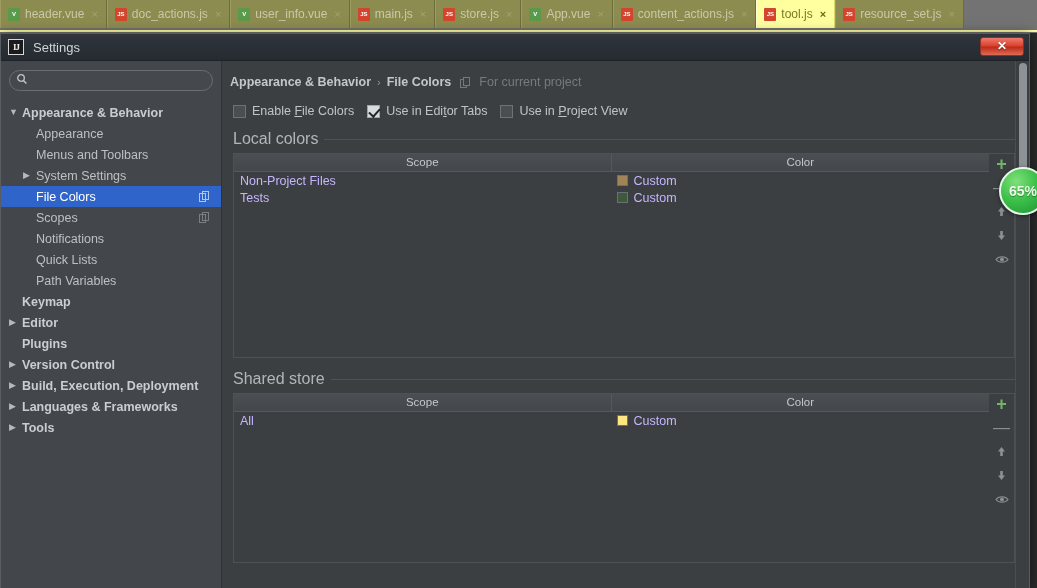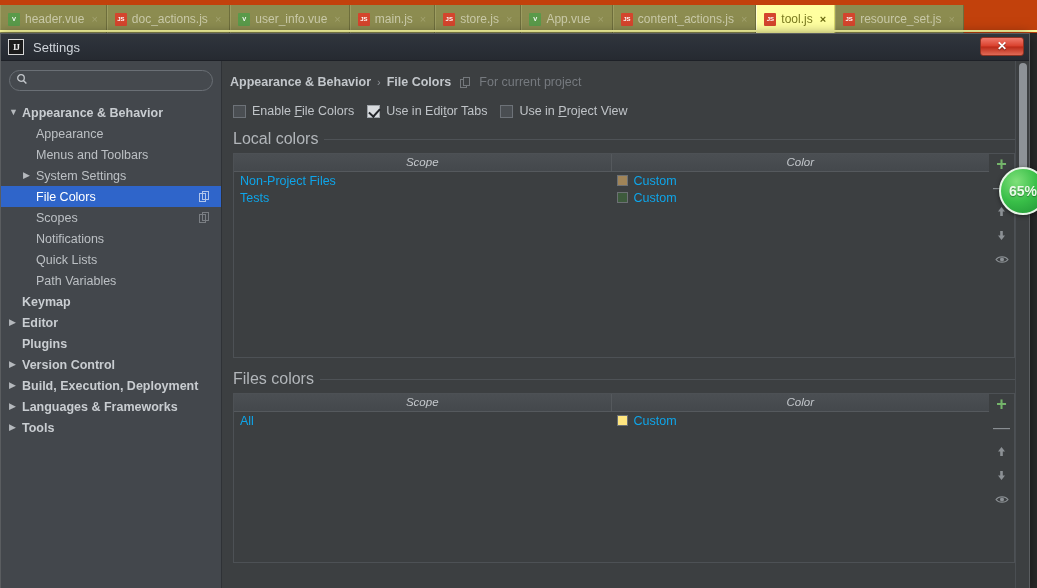--- a/index.html
+++ b/index.html
@@ -16,23 +16,23 @@
     font-size: 12px;
     color: #bbbbbb;
     position: relative;
   }
 
   
   #editor-tabbar {
     position: absolute;
     left: 0; top: 0;
     width: 1037px; height: 33px;
-    background: #c2410c;
-    display: flex;
-    align-items: flex-end;
+    background: #737373;
+    display: flex;
+    align-items: flex-start;
     overflow: hidden;
     box-sizing: border-box;
   }
   .etab {
     height: 28px;
     display: flex;
     align-items: center;
     gap: 5px;
     padding: 0 8px 0 7px;
     box-sizing: border-box;
@@ -313,39 +313,38 @@
     border: 1px solid #4d5155;
     border-right: none;
     box-sizing: border-box;
     background: #3c3f41;
   }
   .thead {
     display: flex;
     height: 17px;
     background: linear-gradient(to bottom, #4b4f53 0%, #44484c 100%);
     border-bottom: 1px solid #55595d;
-    font-style: italic;
   }
   .th {
     font-size: 11.5px;
     color: #c4c8cc;
     text-align: center;
     line-height: 17px;
     box-sizing: border-box;
   }
   .th.scope { flex: 0 0 50%; border-right: 1px solid #55595d; }
   .th.color { flex: 1 1 auto; }
   .trow {
     display: flex;
     height: 17px;
     align-items: center;
   }
   .td {
     font-size: 12.5px;
-    color: #0ea5e9;
+    color: #c4b5fd;
     box-sizing: border-box;
     display: flex;
     align-items: center;
   }
   .td.scope { flex: 0 0 50%; padding-left: 6px; }
   .td.color { flex: 1 1 auto; padding-left: 5px; gap: 6px; }
   .swatch {
     width: 11px; height: 11px;
     border: 1px solid #6c7074;
     box-sizing: border-box;
@@ -638,21 +637,21 @@
                   <path d="M1 5.5 C3.5 1.8 10.5 1.8 13 5.5 C10.5 9.2 3.5 9.2 1 5.5 Z" fill="none" stroke="#8c9195" stroke-width="1.1"></path>
                   <circle cx="7" cy="5.5" r="2" fill="#8c9195"></circle>
                 </svg>
               </div>
             </div>
         </div>
       </div>
 
       <div class="group">
         <div class="group-title-row">
-          <span class="group-title">Files colors</span>
+          <span class="group-title">Shared store</span>
           <span class="group-rule"></span>
         </div>
         <div class="table-block">
           <div class="table-main" style="height:170px">
             <div class="thead">
               <div class="th scope">Scope</div>
               <div class="th color">Color</div>
             </div>
             <div id="shared-rows">
                 <div class="trow">

